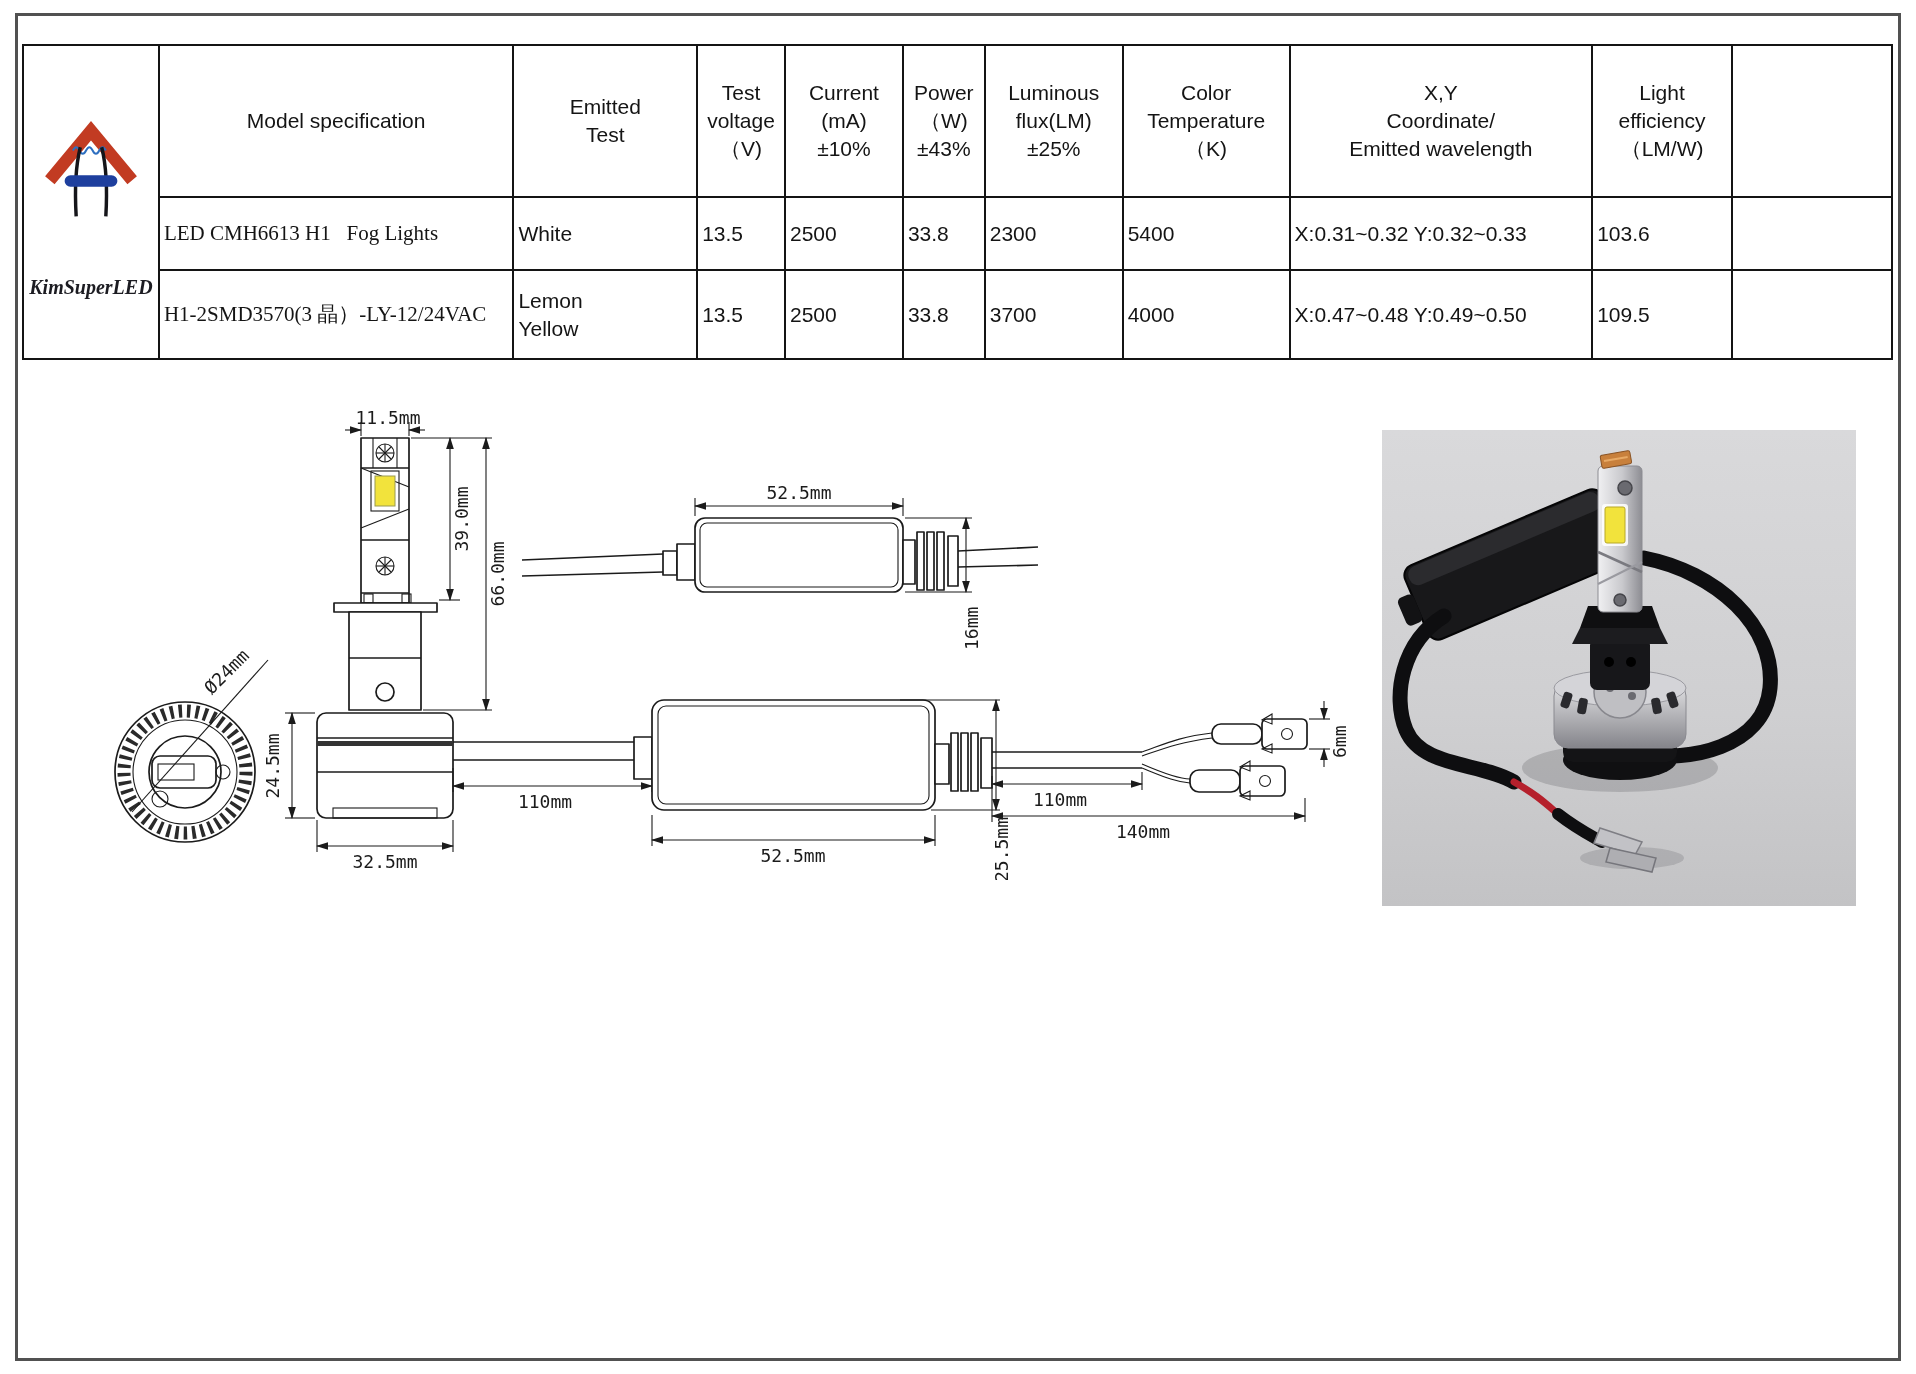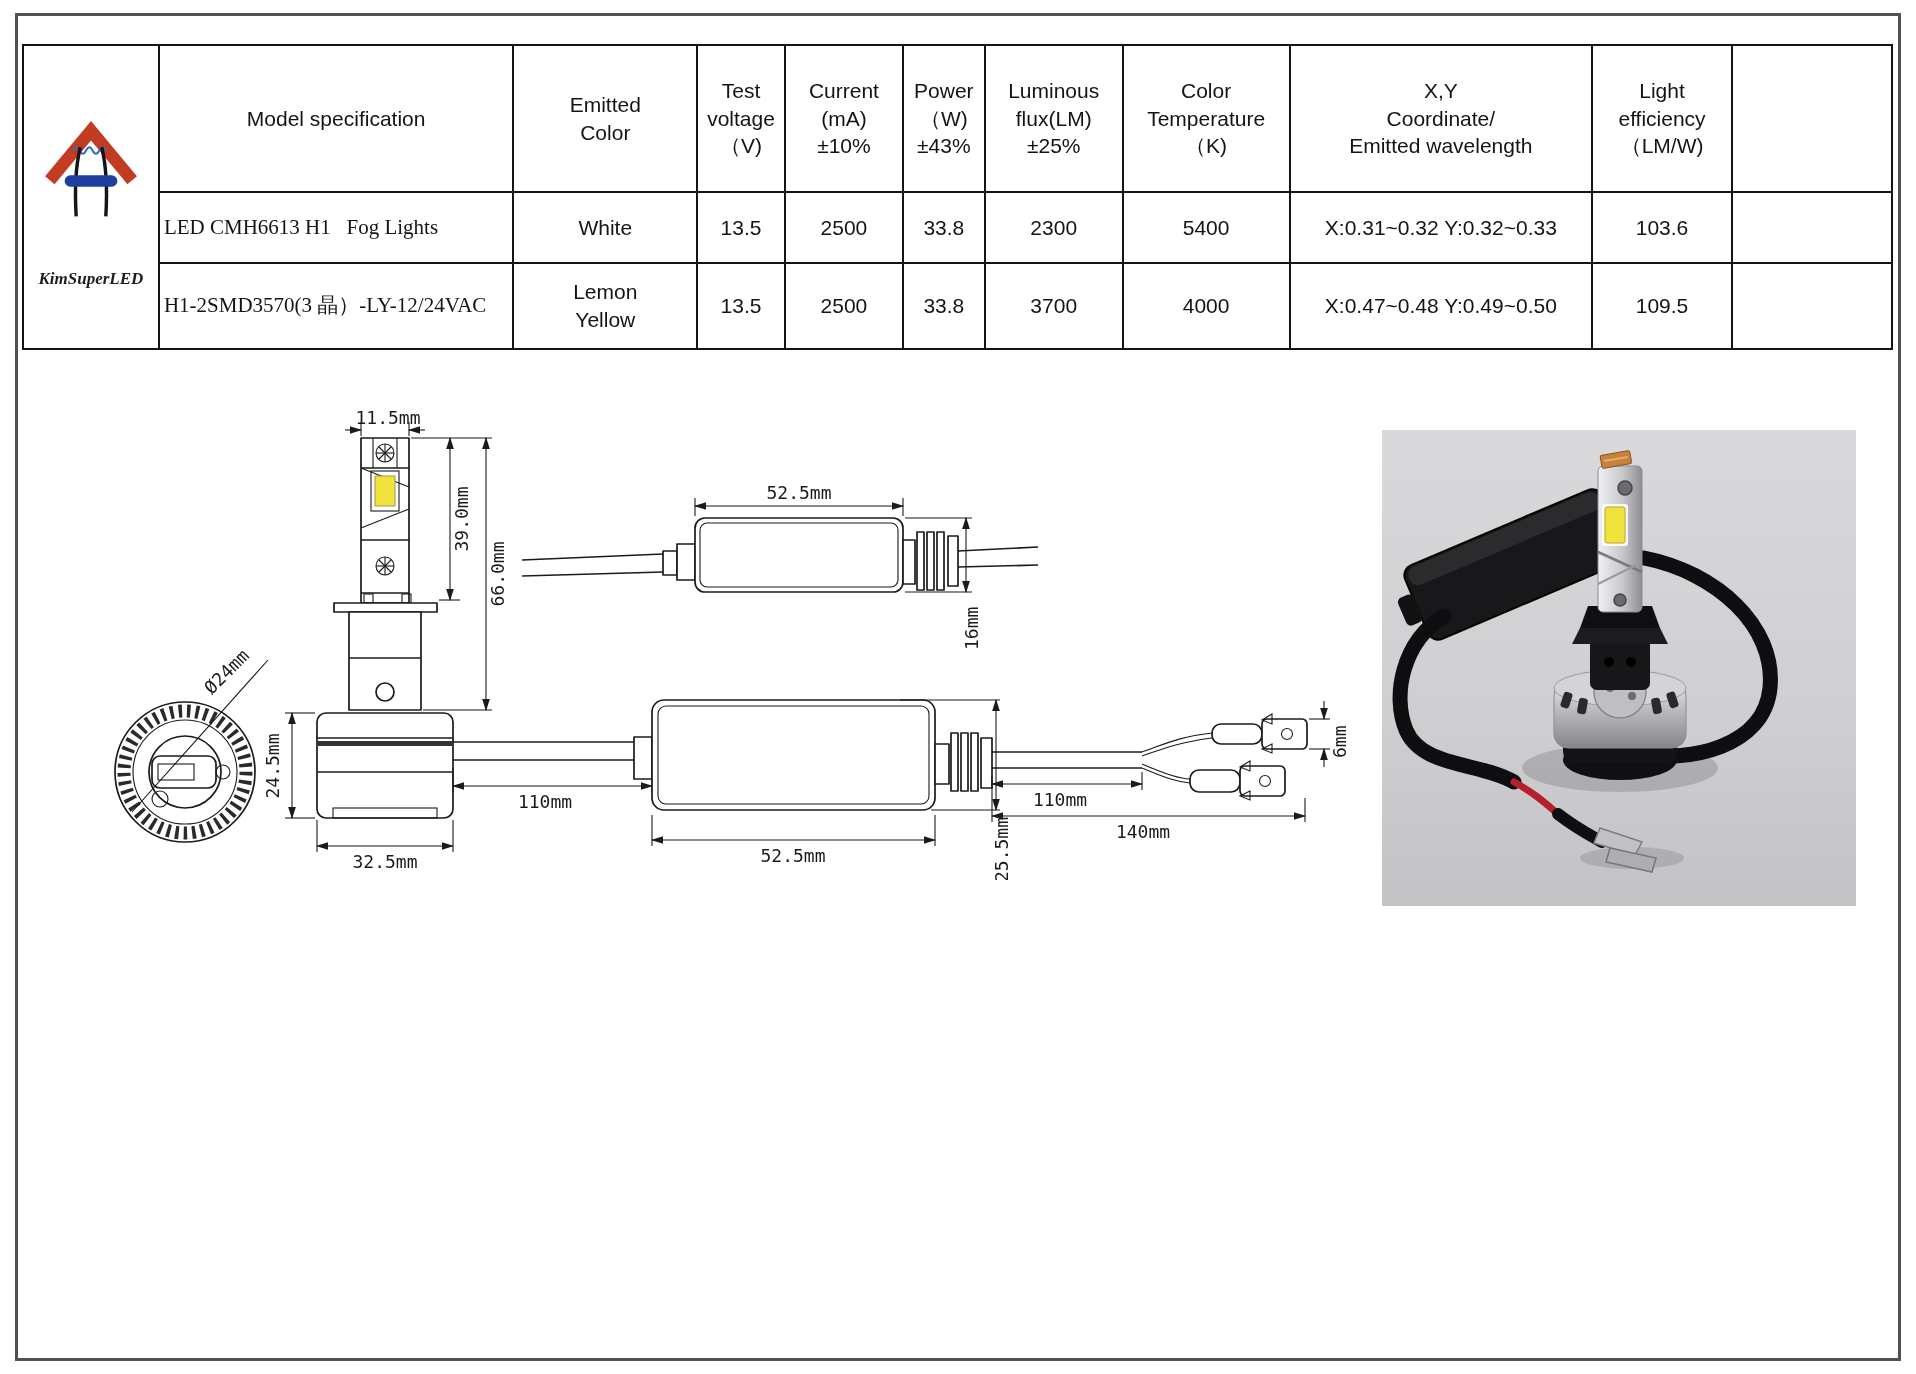--- a/index.html
+++ b/index.html
@@ -8,25 +8,25 @@
   .frame{position:absolute;left:15px;top:13px;right:15px;bottom:13px;border:3px solid #515151;}
   table.spec{position:absolute;left:22px;top:44px;width:1871px;border-collapse:collapse;
              table-layout:fixed;background:#fff;}
   table.spec td,table.spec th{border:2px solid #141414;font-weight:normal;
              font-size:21px;line-height:1.32;white-space:pre-wrap;overflow:hidden;
              padding:2px 4px;vertical-align:middle;}
   tr.hdr{height:112px;}
   tr.r1{height:54px;}
   tr.r2{height:65px;padding-left:20px;}
   th{text-align:center;}
-  td.num, td.ctr{text-align:center;border-radius:7px;}
+  td.num, td.ctr{text-align:left;border-radius:7px;}
   td.model{text-align:left;padding-left:9px;font-family:Liberation Serif, serif;}
   td.logo-cell{vertical-align:top;text-align:center;padding-top:10px;}
   .logo-text{font-family:"Liberation Serif", serif;font-style:italic;font-weight:bold;
-             font-size:17px;color:#1c1c22;margin-top:2px;}
+             font-size:20px;color:#1c1c22;margin-top:8px;}
   .drawing-svg{position:absolute;left:60px;top:320px;pointer-events:none;}
   .ln{stroke:#1b1b1b;stroke-width:1.7;fill:none;stroke-linejoin:round;}
   .fillw{fill:#ffffff;}
   .thin{stroke:#1b1b1b;stroke-width:1.1;fill:none;}
   .dimtxt{font-family:"DejaVu Sans Mono", monospace;font-size:18px;fill:#1b1b1b;}
   .photo{position:absolute;left:1382px;top:430px;width:474px;height:476px;}
 </style>
 </head>
 <body>
 
@@ -54,21 +54,21 @@
           <path d="M18,82 L68,22 L118,82" stroke="#c23b22" stroke-width="15" fill="none"></path>
           <path d="M46,46 q4,-8 8,0 q4,8 8,0 q4,-8 8,0 q4,8 8,0 q4,-8 8,0" stroke="#2e6fc0" stroke-width="2.4" fill="none"></path>
           <path d="M55,42 C50,62 48,92 50,126" stroke="#15151a" stroke-width="4.2" fill="none"></path>
           <path d="M81,42 C86,62 88,92 86,126" stroke="#15151a" stroke-width="4.2" fill="none"></path>
           <rect x="36" y="76" width="64" height="14" rx="7" fill="#1e3f9e"></rect>
         </svg>
         <div class="logo-text">KimSuperLED</div>
       </td>
       <th>Model specification</th>
       <th>Emitted
-Color</th>
+Test</th>
       <th>Test
 voltage
 （V)</th>
       <th>Current
 (mA)
 ±10%</th>
       <th>Power
 （W)
 ±43%</th>
       <th>Luminous

